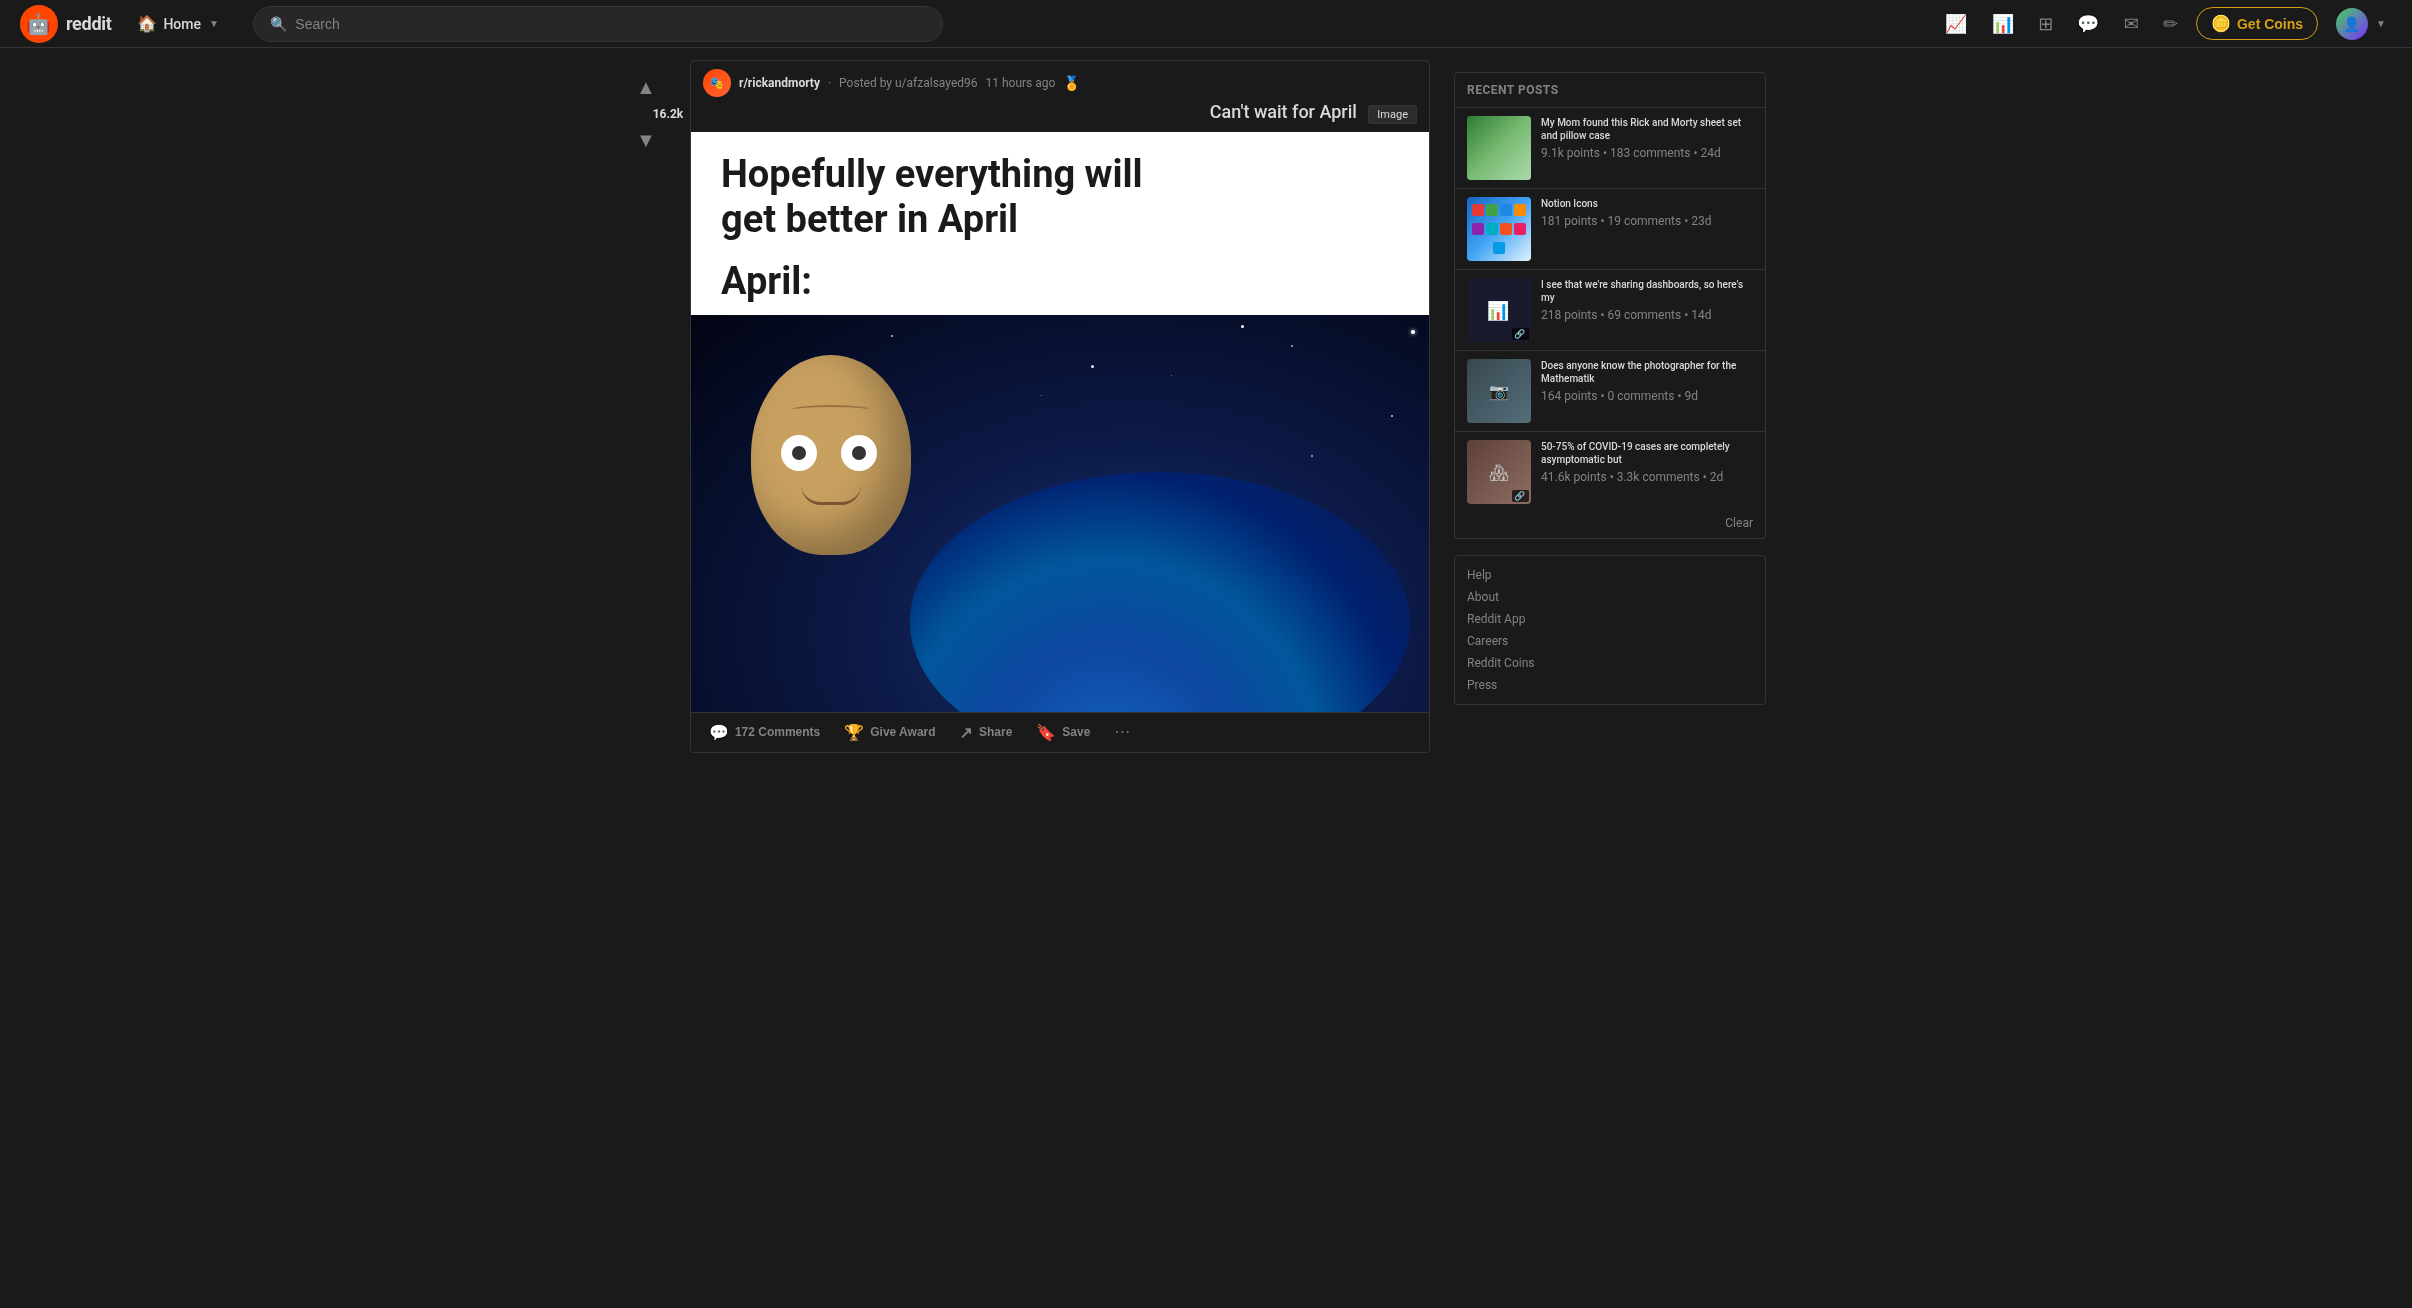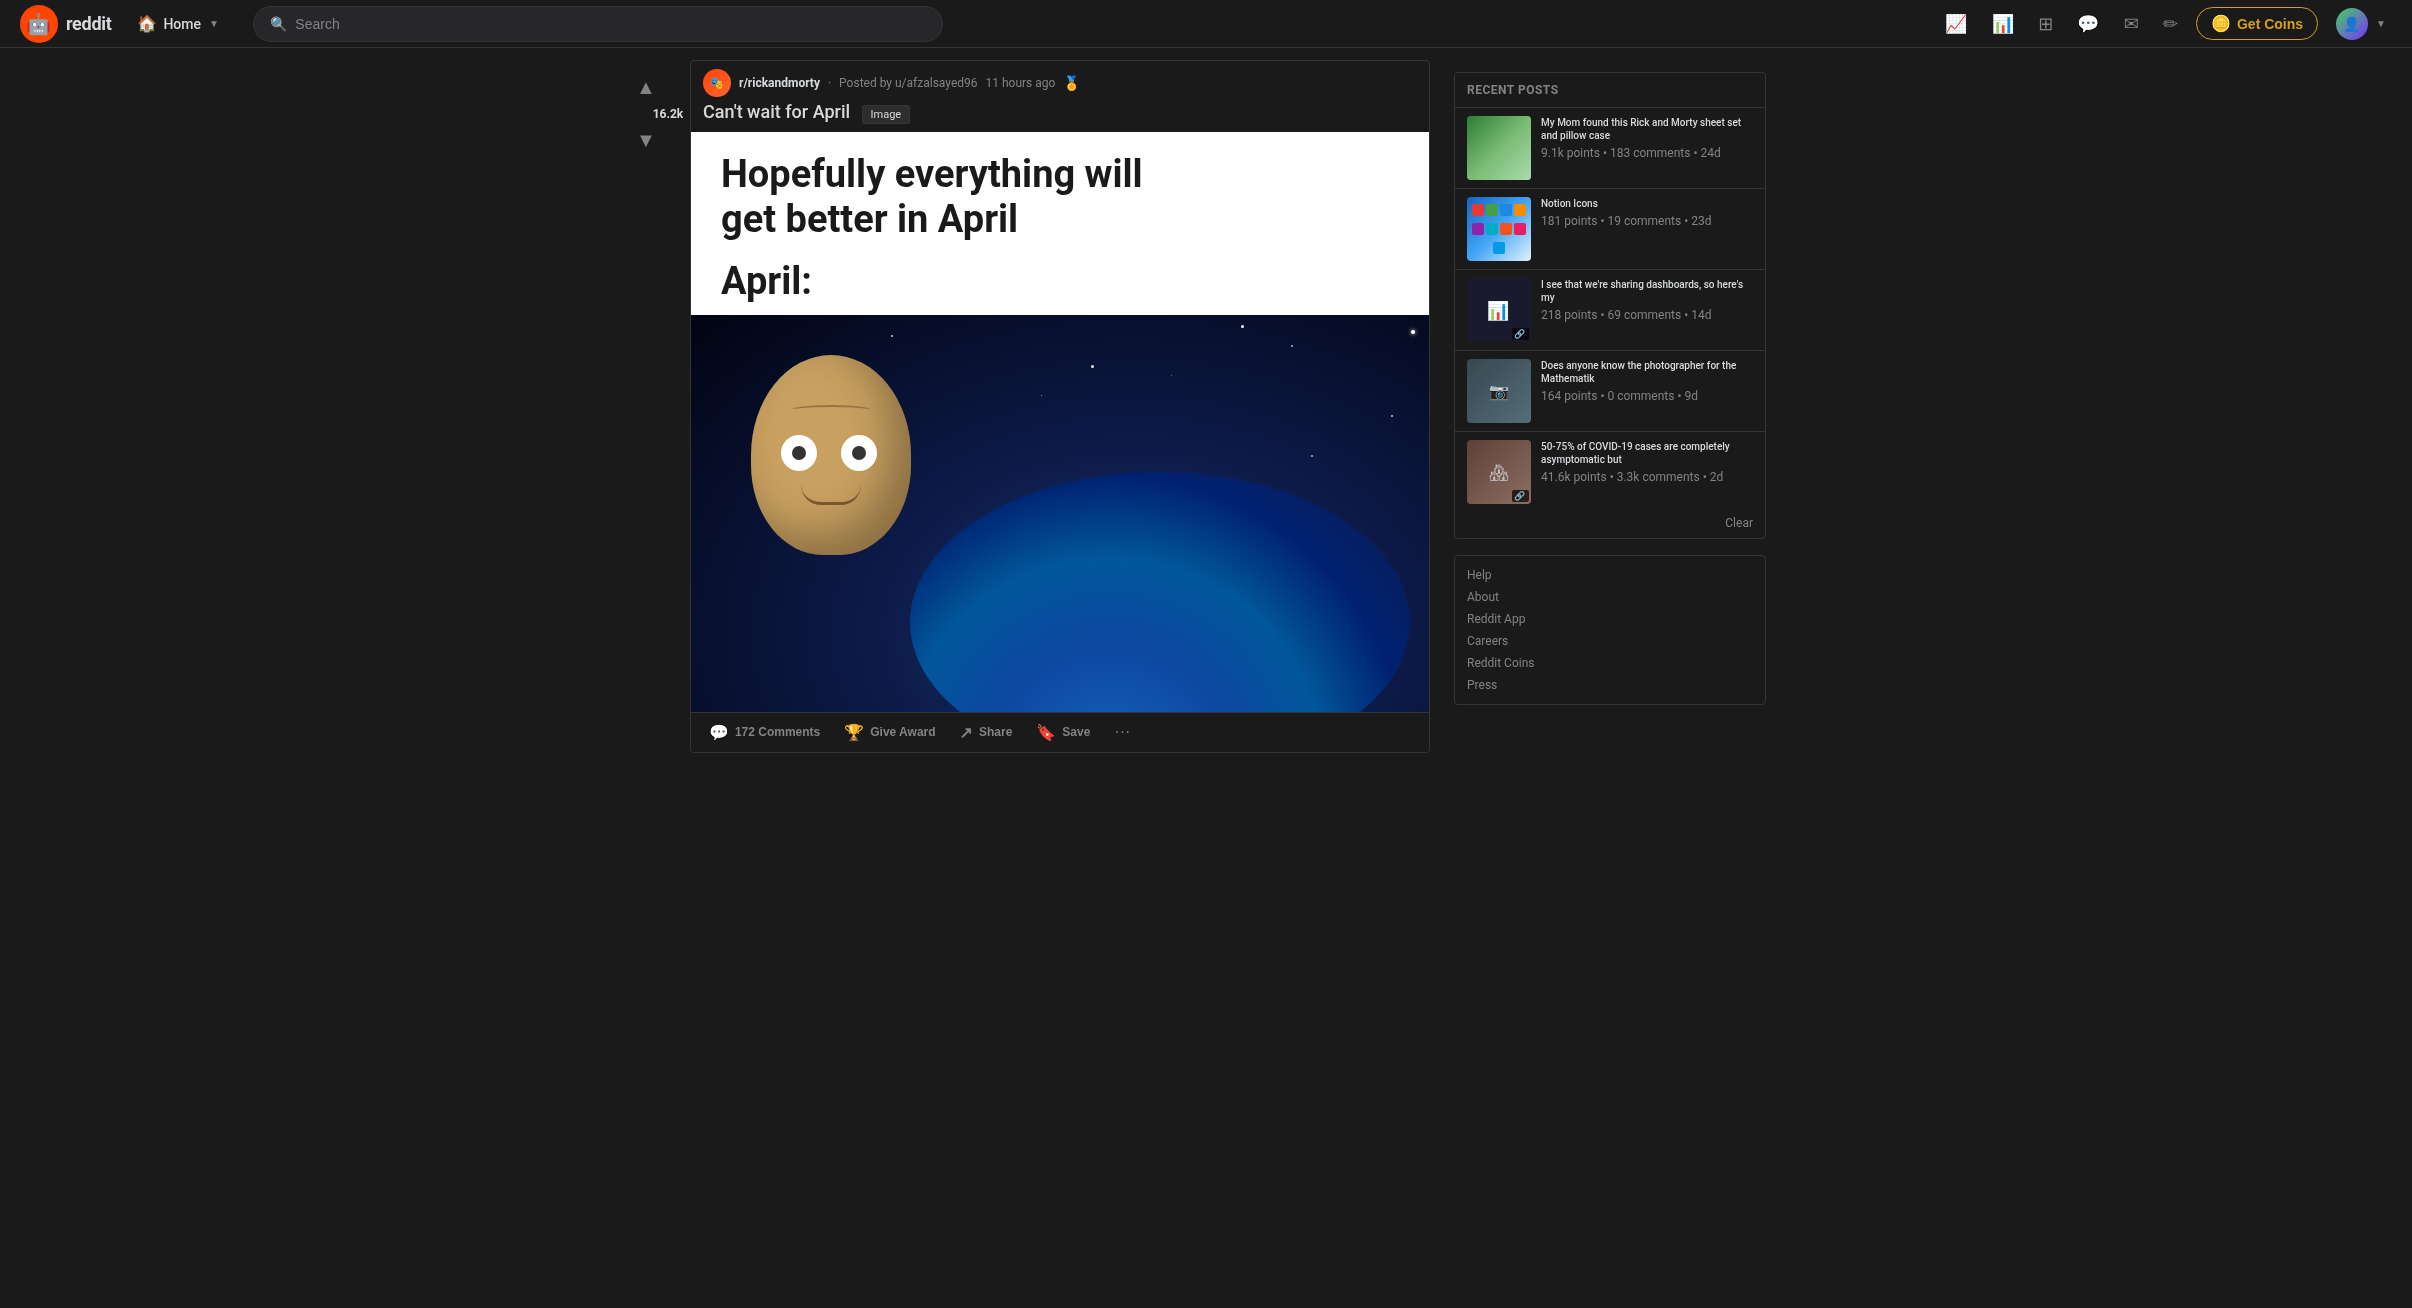--- a/index.html
+++ b/index.html
@@ -214,20 +214,21 @@
     }
     .post-meta {
       color: #818384;
       font-size: 12px;
     }
     .award-icon {
       font-size: 14px;
     }
     .post-title-area {
       padding: 0 12px 8px;
+      text-align: right;
     }
     .post-title {
       color: #d7dadc;
       font-size: 18px;
       font-weight: 500;
       display: inline;
     }
     .post-flair {
       display: inline-block;
       background: rgba(215,218,220,0.1);

